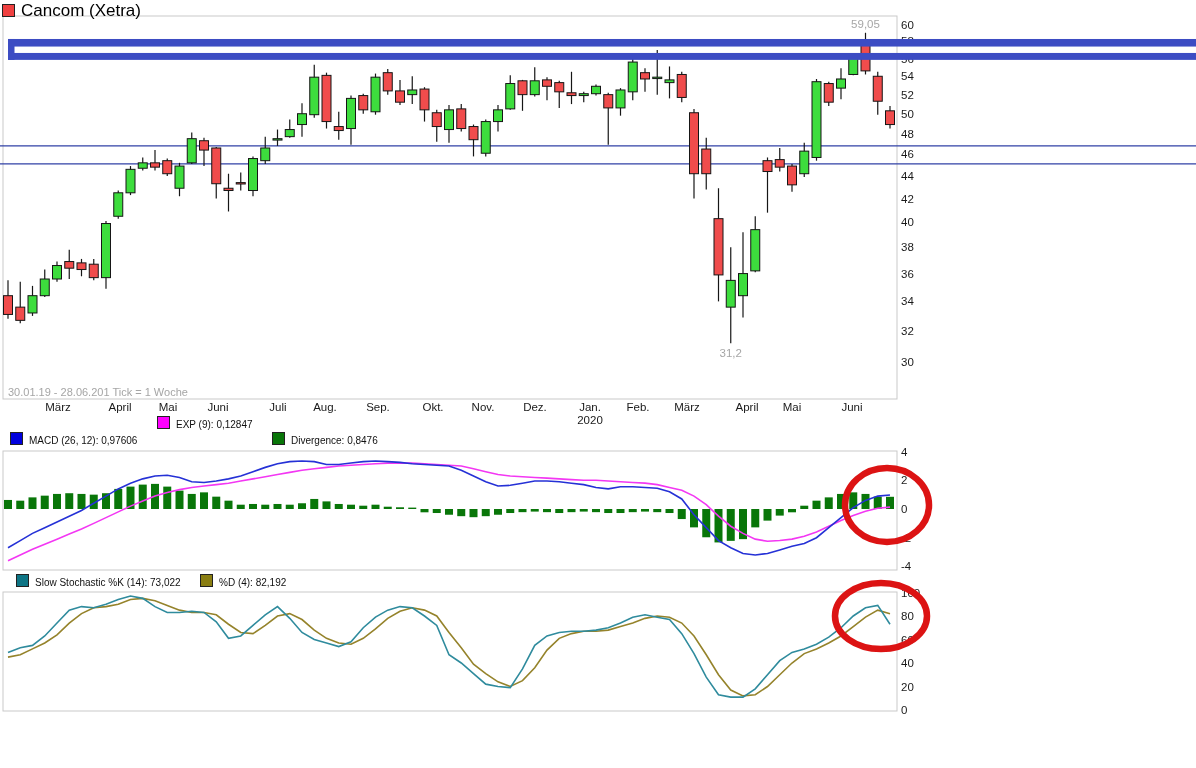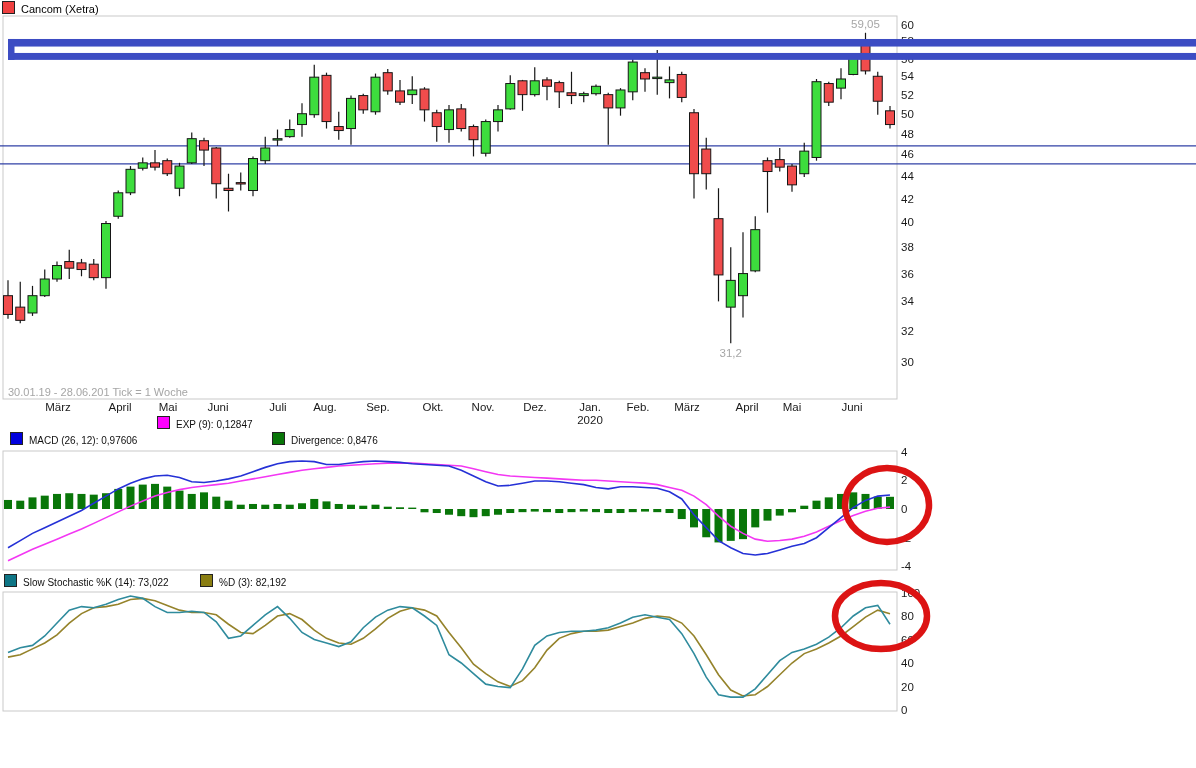--- a/index.html
+++ b/index.html
@@ -1,21 +1,21 @@
 <!DOCTYPE html>
 <html><head>
 <meta charset="utf-8">
 <style>
   html,body{margin:0;padding:0;}
   body{
     width:1196px;height:768px;position:relative;overflow:hidden;background:#ffffff;
     font-family:"Liberation Sans","DejaVu Sans",sans-serif;
   }
   #chart-svg{position:absolute;left:0;top:0;}
-  .hdr{position:absolute;left:2px;top:1px;font-size:11px;color:#000;white-space:nowrap;}
+  .hdr{position:absolute;left:2px;top:1px;font-size:17px;color:#000;white-space:nowrap;}
   .sw{display:inline-block;width:11px;height:11px;border:1px solid #222;margin-right:6px;vertical-align:-1px;}
   .legend-item{position:absolute;white-space:nowrap;font-size:10px;color:#101010;}
   .footnote{position:absolute;left:8px;top:386px;font-size:11px;color:#a5a5a5;white-space:nowrap;}
   .footnote span.tick{}
 </style>
 </head>
 <body>
 
 <svg id="chart-svg" width="1196" height="768" viewBox="0 0 1196 768">
     <g>
@@ -335,19 +335,19 @@
   </span>
   <span class="legend-item" style="left:157px;top:416px">
     <span class="sw" style="background-color: rgb(255, 0, 255);"></span><span>EXP (9): 0,12847</span>
   </span>
   <span class="legend-item" style="left:272px;top:432px">
     <span class="sw" style="background-color: rgb(9, 118, 9);"></span><span>Divergence: 0,8476</span>
   </span>
 </div>
 
 <div>
-  <span class="legend-item" style="left:4px;top:574px">
+  <span class="legend-item" style="left:16px;top:574px">
     <span class="sw" style="background-color: rgb(14, 117, 133);"></span><span>Slow Stochastic %K (14): 73,022</span>
   </span>
   <span class="legend-item" style="left:200px;top:574px">
-    <span class="sw" style="background-color: rgb(138, 126, 18);"></span><span>%D (3): 82,192</span>
+    <span class="sw" style="background-color: rgb(138, 126, 18);"></span><span>%D (4): 82,192</span>
   </span>
 </div>
 
 </body></html>

